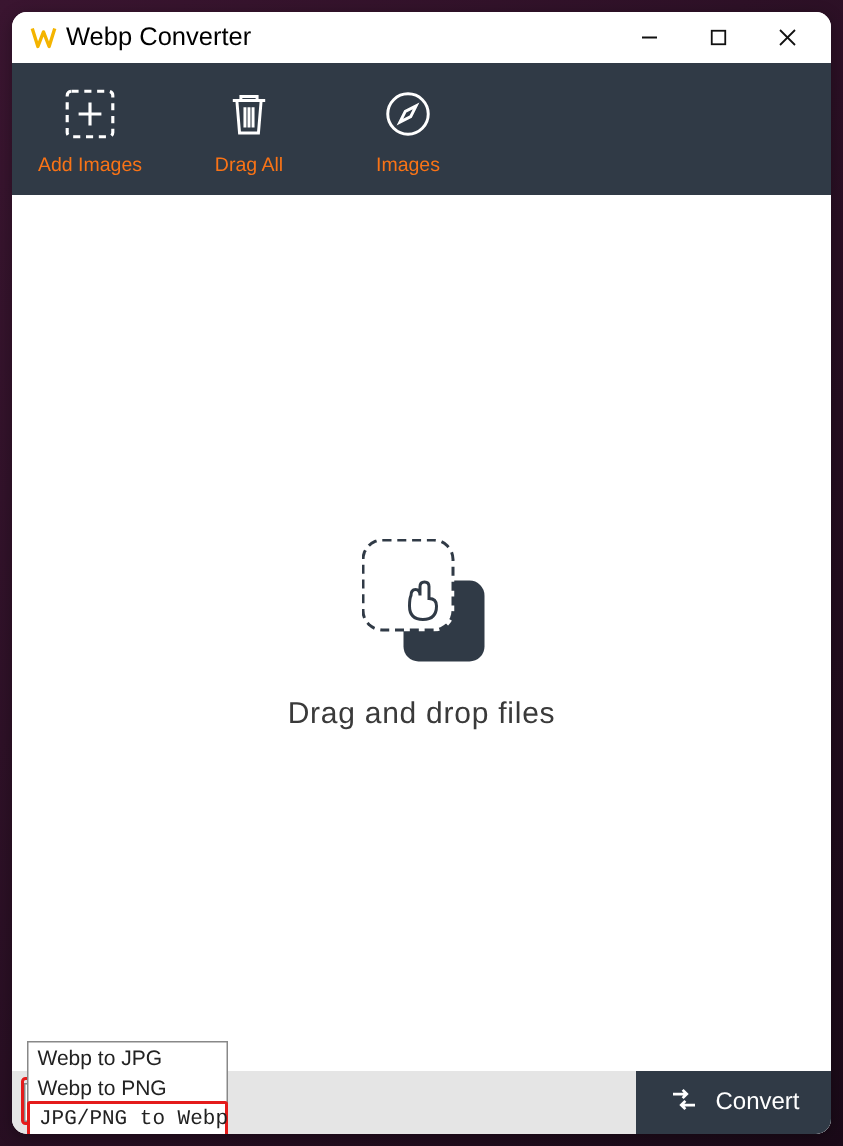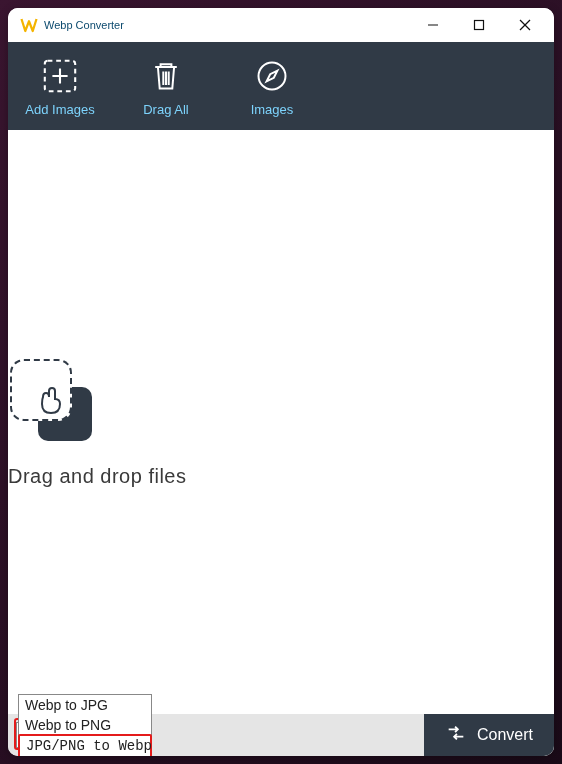--- a/index.html
+++ b/index.html
@@ -8,32 +8,32 @@
 
 .window {
   width: 546px; height: 748px; background: #fff; border-radius: 10px;
   overflow: hidden; display: flex; flex-direction: column; position: relative;
   box-shadow: 0 2px 10px rgba(0,0,0,.3);
 }
 
 
 .titlebar { height: 34px; display: flex; align-items: center; padding: 0 6px; background: #fff; }
 .titlebar .logo { width: 18px; height: 18px; margin: 0 6px; }
-.titlebar .title { font-size: 11px; color: #0c4a6e; flex: 0 0 auto; }
+.titlebar .title { font-size: 17px; color: #000000; flex: 0 0 auto; }
 .titlebar .spacer { flex: 1; }
 .titlebar .ctrl { width: 46px; height: 34px; display: flex; align-items: center; justify-content: center; }
 .titlebar .ctrl svg { stroke: #111; stroke-width: 1.2; }
 
 
 .toolbar { height: 88px; background: #303a46; display: flex; align-items: center; padding: 6px 8px; gap: 18px; }
-.tbtn { width: 88px; height: 78px; display: flex; flex-direction: column; align-items: center; justify-content: center; color: #7dd3fc; font-size: 13px; gap: 6px; cursor: pointer; }
+.tbtn { width: 88px; height: 78px; display: flex; flex-direction: column; align-items: center; justify-content: center; color: #f97316; font-size: 13px; gap: 6px; cursor: pointer; }
 .tbtn .ic { width: 40px; height: 40px; display: flex; align-items: center; justify-content: center; }
 
 
-.main { flex: 1; background: #fff; display: flex; flex-direction: column; justify-content: center; }
+.main { flex: 1; background: #fff; display: flex; flex-direction: column; align-items: center; justify-content: center; }
 .dropicon { width: 84px; height: 84px; position: relative; margin-bottom: 24px; }
 .dropicon .dashed { position: absolute; left: 2px; top: 2px; width: 62px; height: 62px; border: 2.5px dashed #303a46; border-radius: 14px; background: #fff; }
 .dropicon .solid { position: absolute; right: 0; bottom: 0; width: 54px; height: 54px; background: #303a46; border-radius: 10px; }
 .dropicon .hand { position: absolute; left: 26px; top: 26px; width: 32px; height: 32px; }
 .droptext { font-size: 20px; color: #3a3a3a; letter-spacing: .5px; }
 
 
 .bottombar { height: 42px; background: #e5e5e5; display: flex; align-items: stretch; }
 .selectwrap { position: relative; padding: 8px 8px 0 8px; }
 .selectbtn { width: 124px; height: 26px; background: #fff; border: 1px solid #888; display: flex; align-items: center; padding: 0 6px; font-size: 14px; color: #222; justify-content: space-between; cursor: pointer; }

